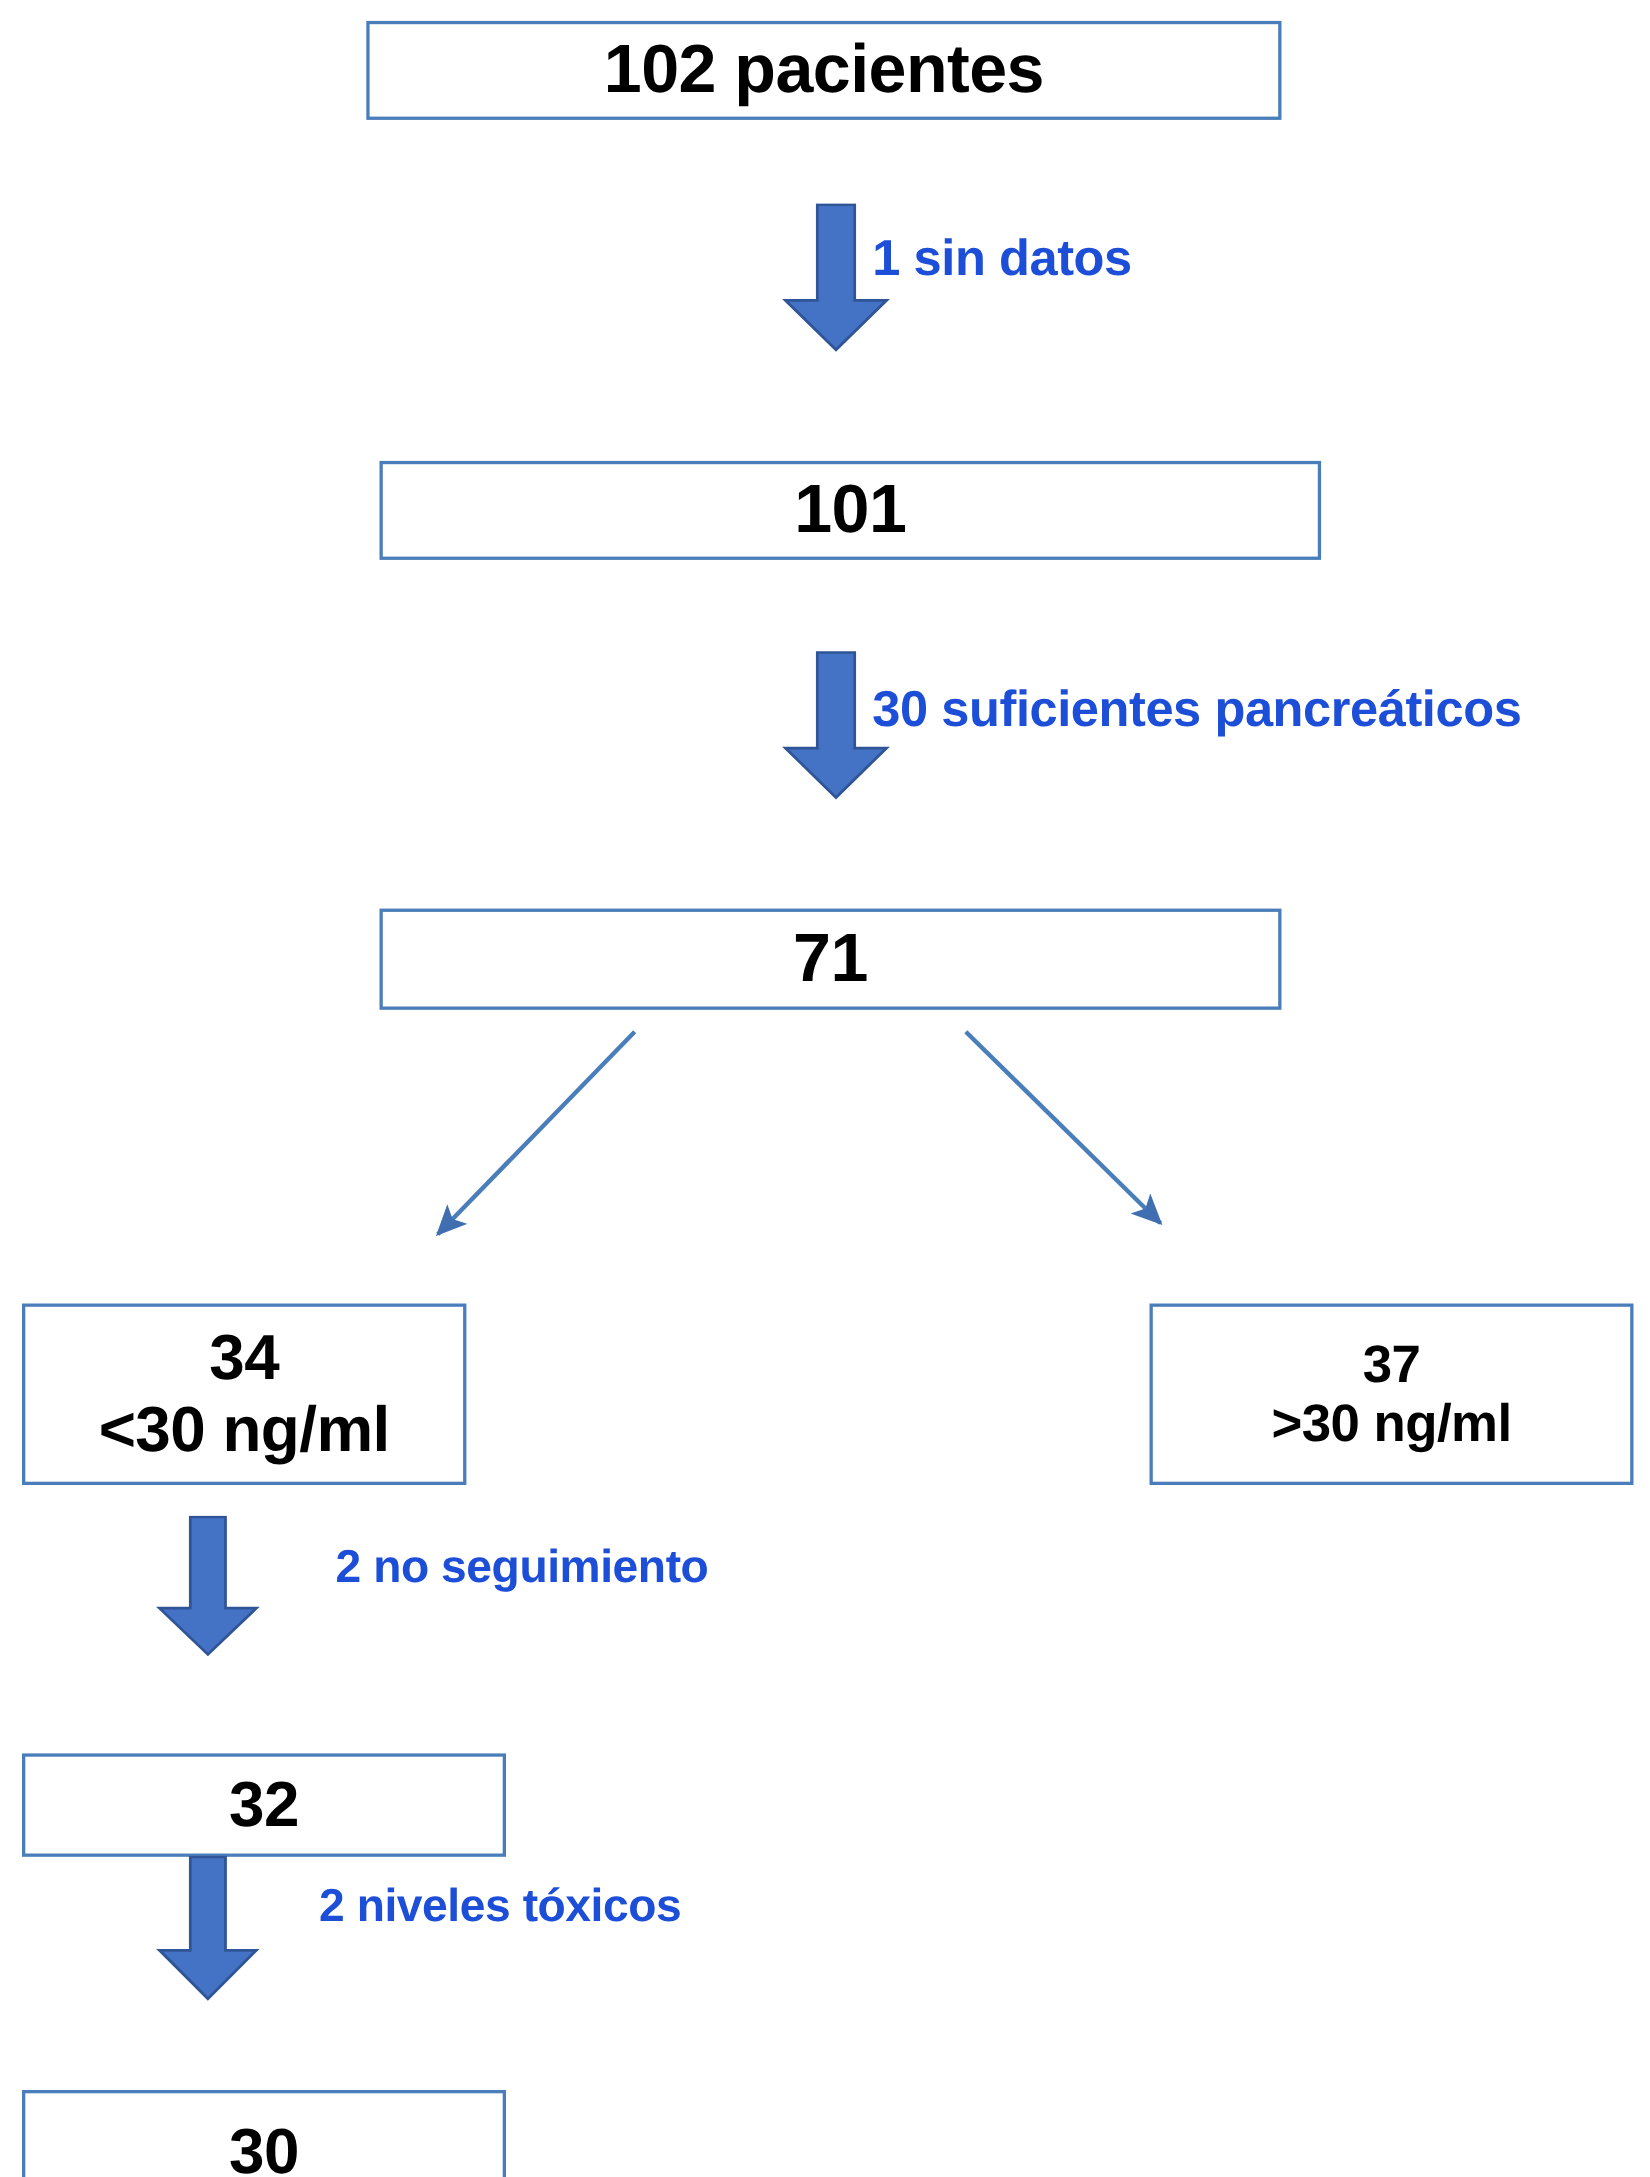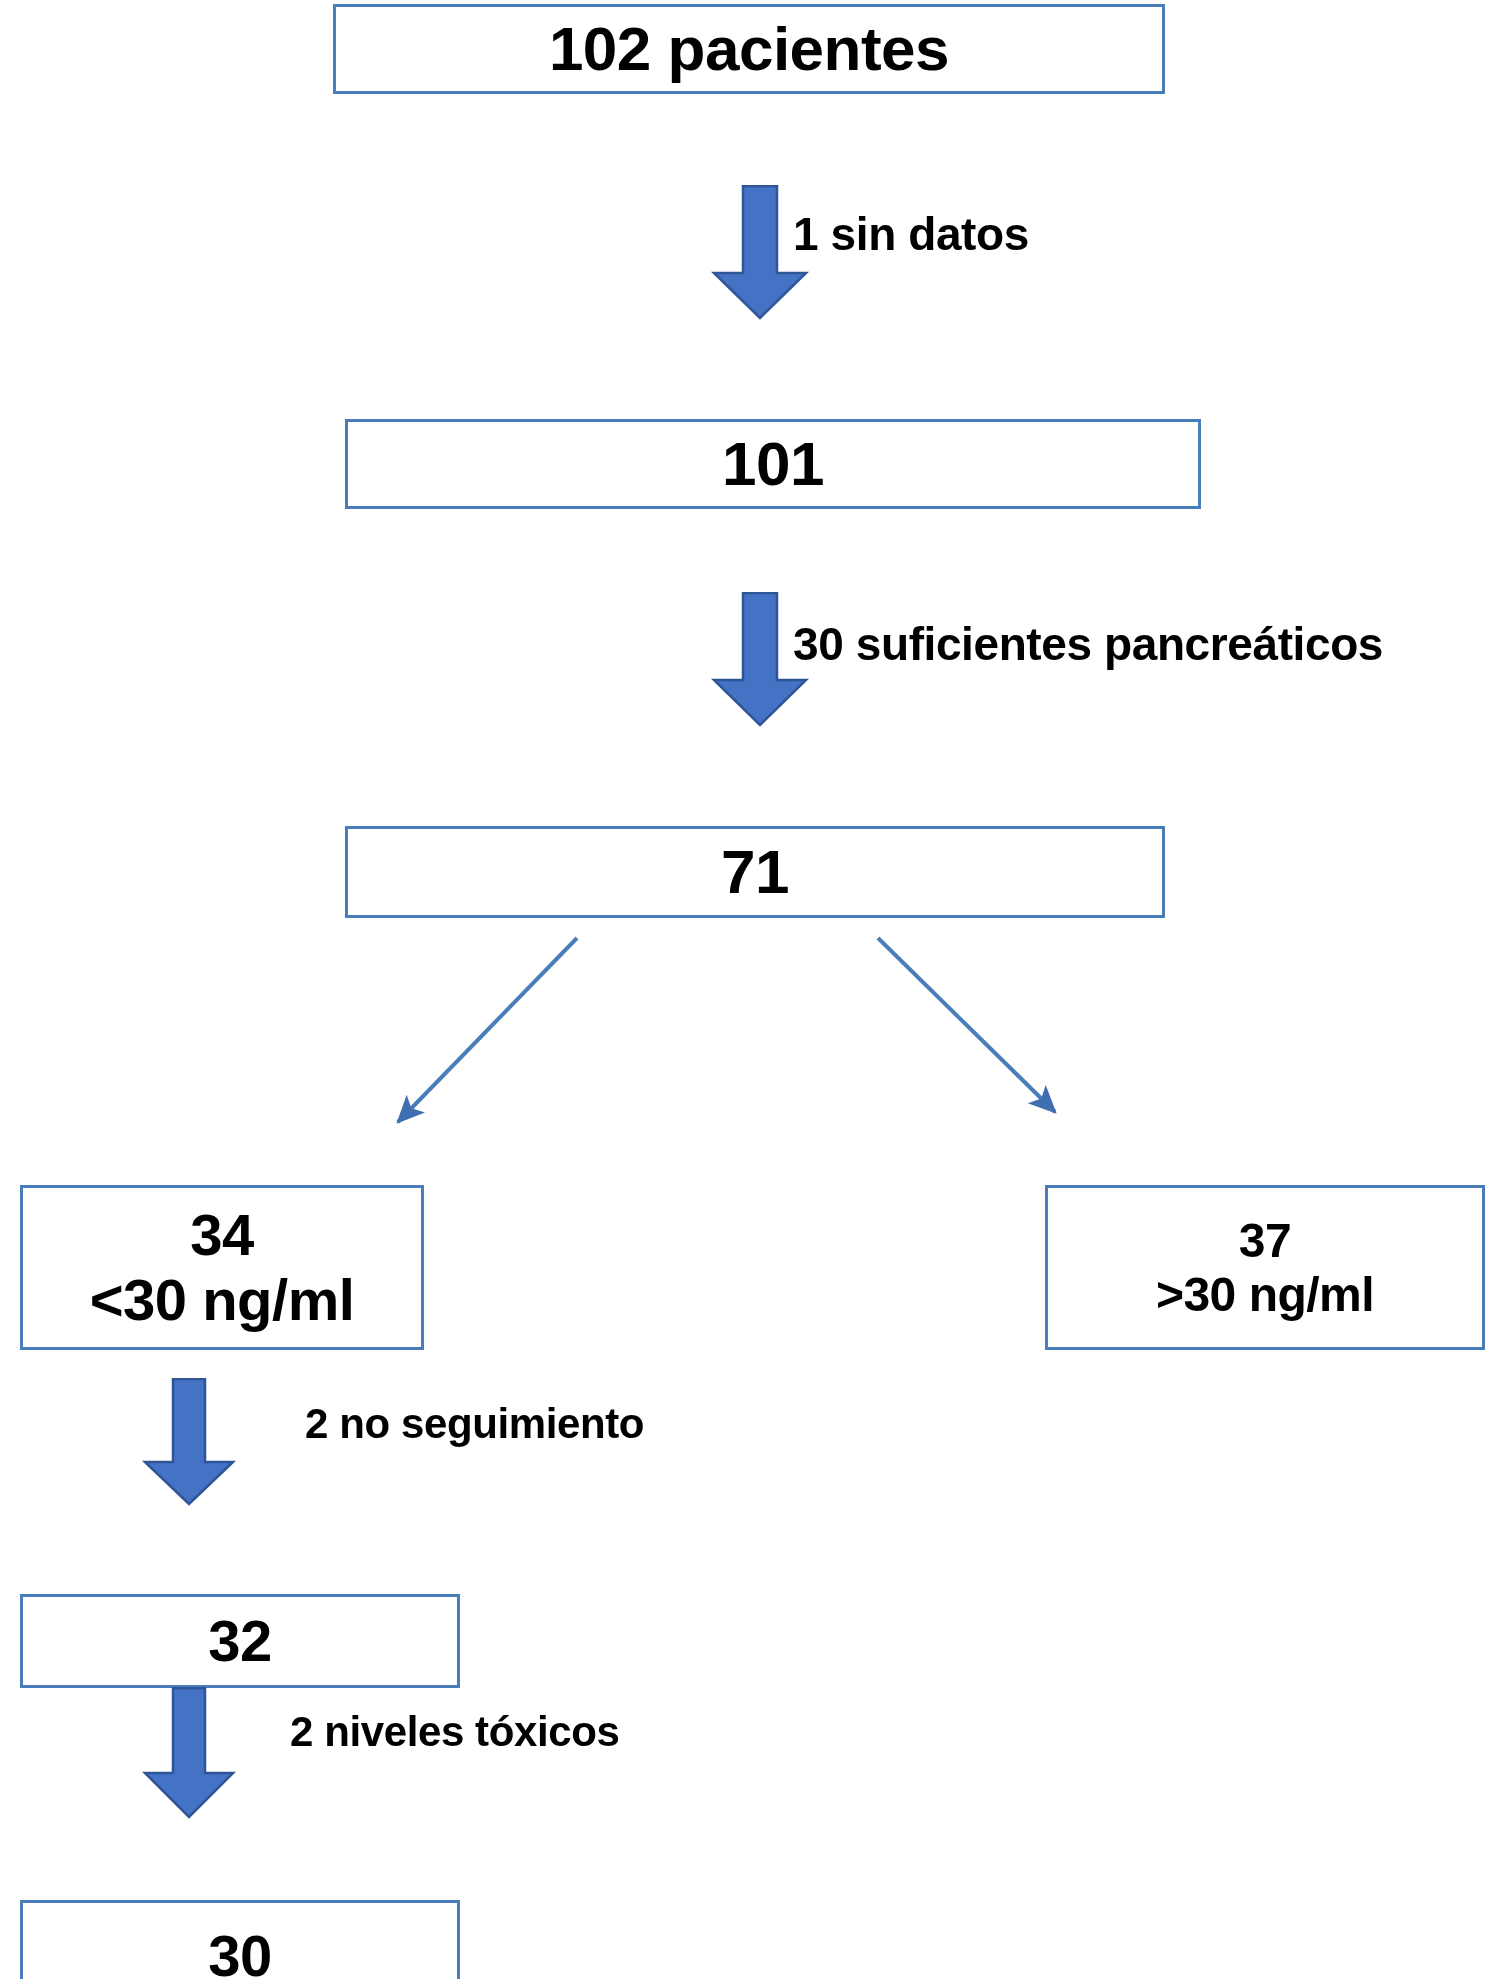--- a/index.html
+++ b/index.html
@@ -31,21 +31,21 @@
     justify-content: center;
     line-height: 1.12;
     color: #000000;
     font-weight: 700;
     letter-spacing: -0.5px;
   }
   .node .line1 { display: block; }
   .node .line2 { display: block; }
 
   
-  #node-102 { left: 333px; top: 4px;   width: 832px; height: 90px;  font-size: 62px; }
+  #node-102 { left: 333px; top: 19px;   width: 832px; height: 90px;  font-size: 62px; }
   #node-101 { left: 345px; top: 419px;  width: 856px; height: 90px;  font-size: 62px; }
   #node-71  { left: 345px; top: 826px;  width: 820px; height: 92px;  font-size: 62px; }
 
   
   #node-34 { left: 20px;   top: 1185px; width: 404px; height: 165px; font-size: 58px; }
   #node-37 { left: 1045px; top: 1185px; width: 440px; height: 165px; font-size: 48px; }
 
   
   #node-32 { left: 20px; top: 1594px; width: 440px; height: 94px;  font-size: 58px; }
   #node-30 { left: 20px; top: 1852px; width: 440px; height: 112px; font-size: 58px; margin-top: 48px; }
@@ -67,21 +67,21 @@
     left: 0;
     top: 0;
     width: 1500px;
     height: 1979px;
     pointer-events: none;
   }
 
   
   .edge-label {
     position: absolute;
-    color: #000000;
+    color: #1d4ed8;
     font-weight: 700;
     white-space: nowrap;
     letter-spacing: -0.4px;
   }
   #label-1 { left: 793px; top: 207px;  font-size: 46px; }
   #label-2 { left: 793px; top: 617px;  font-size: 46px; }
   #label-3 { left: 305px; top: 1400px; font-size: 42px; }
   #label-4 { left: 290px; top: 1708px; font-size: 42px; }
 </style>
 </head>

